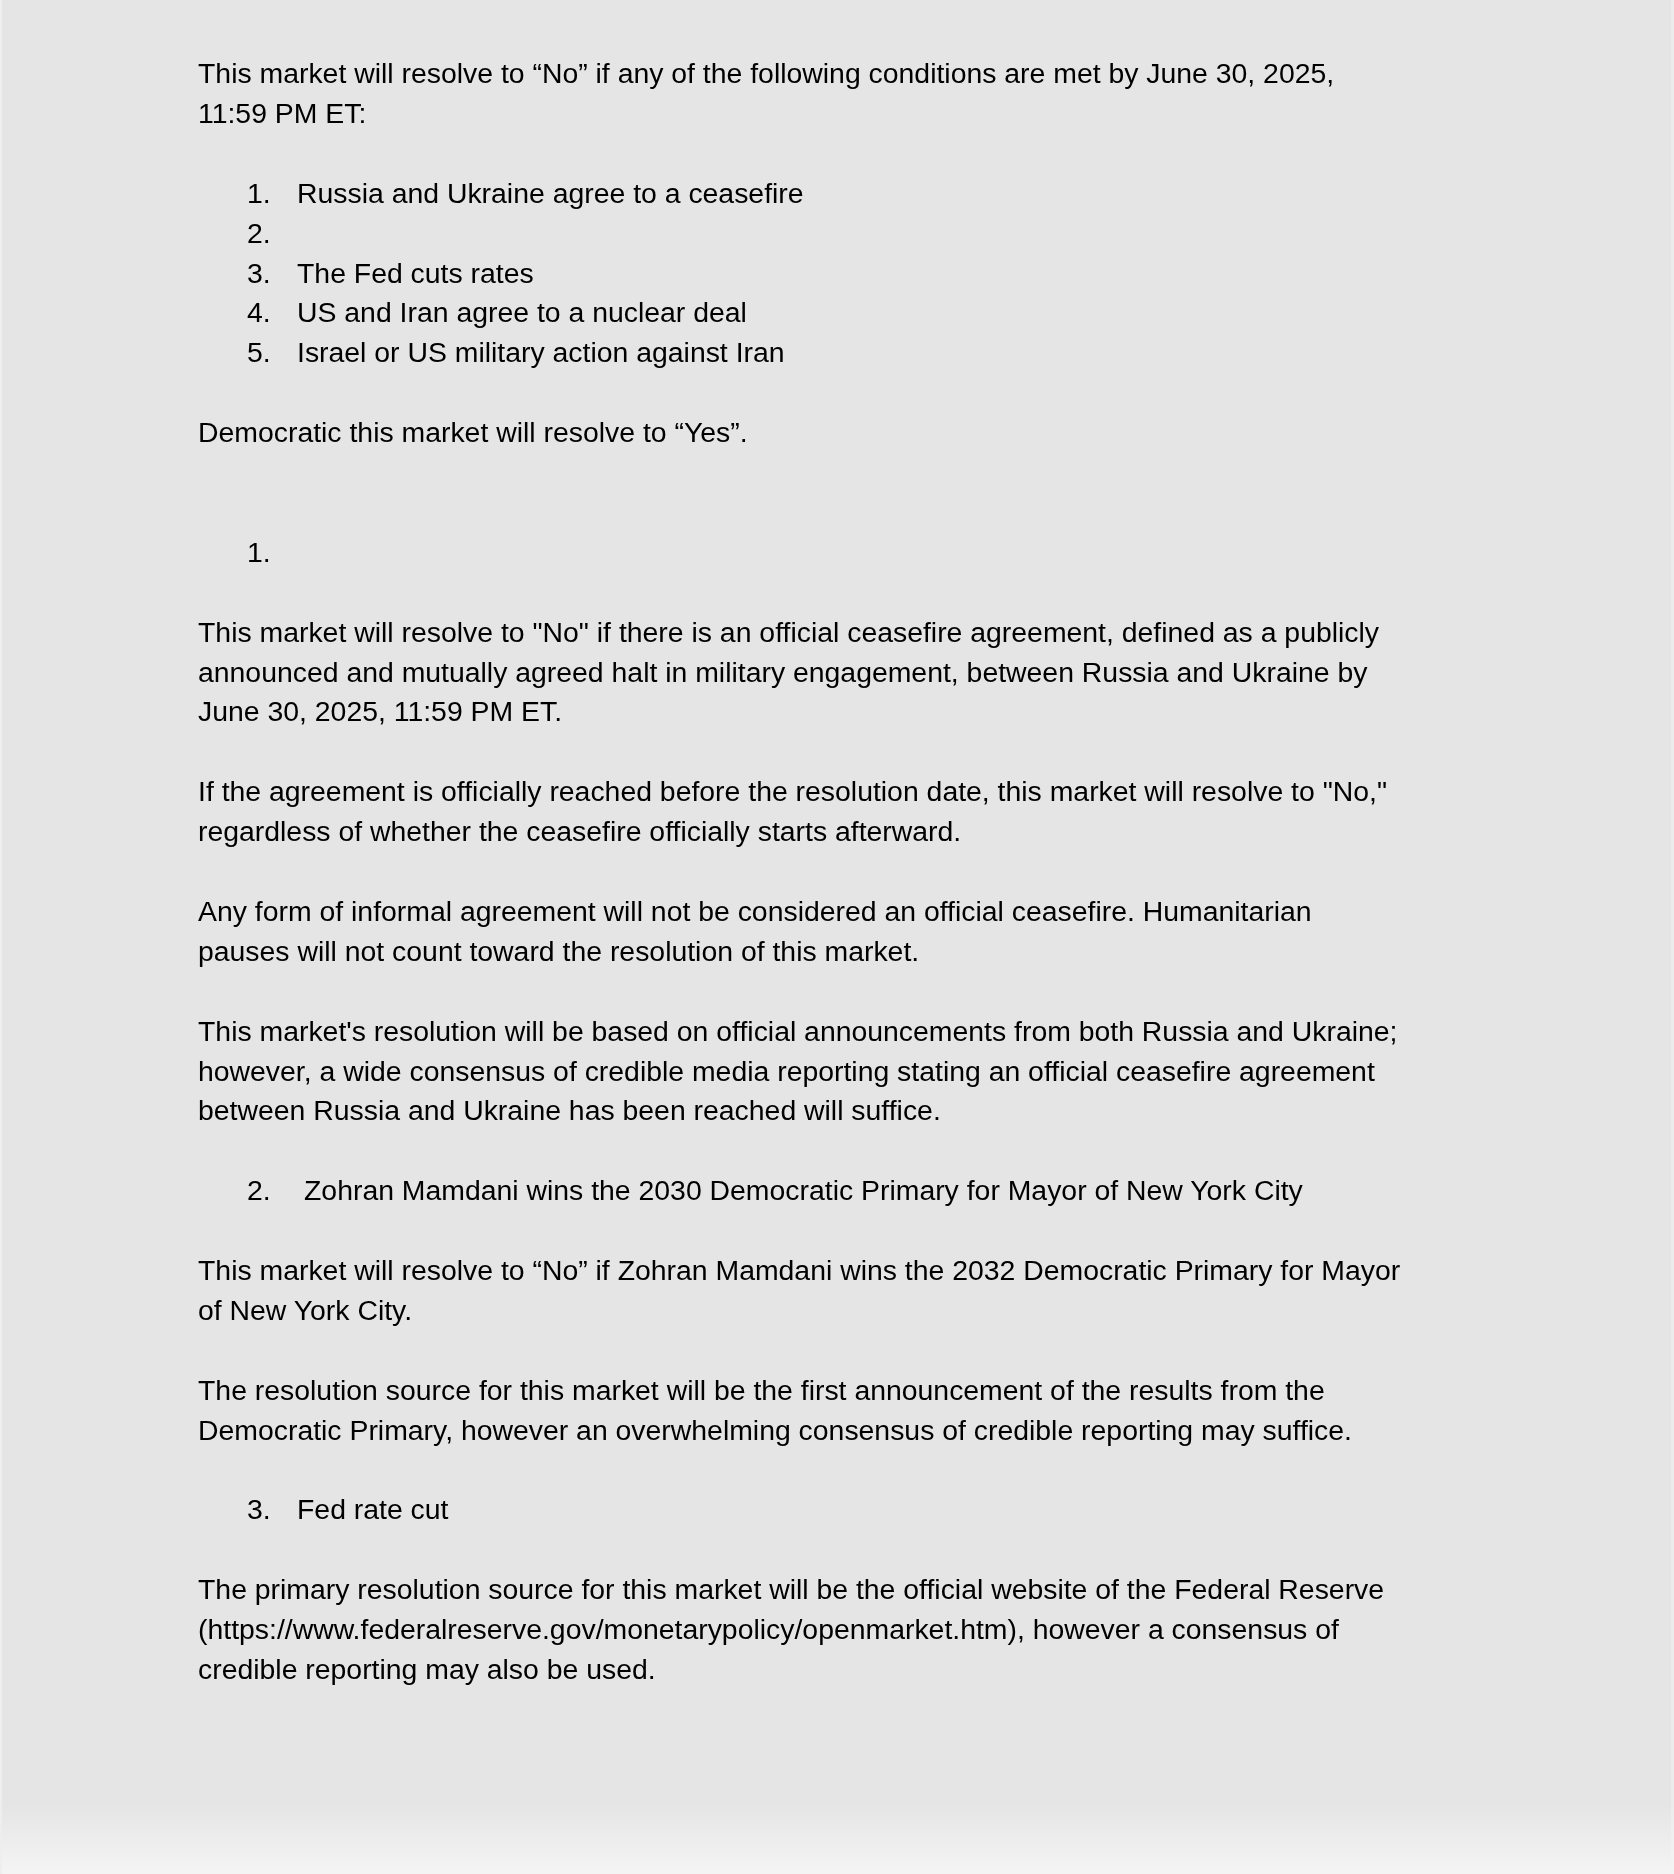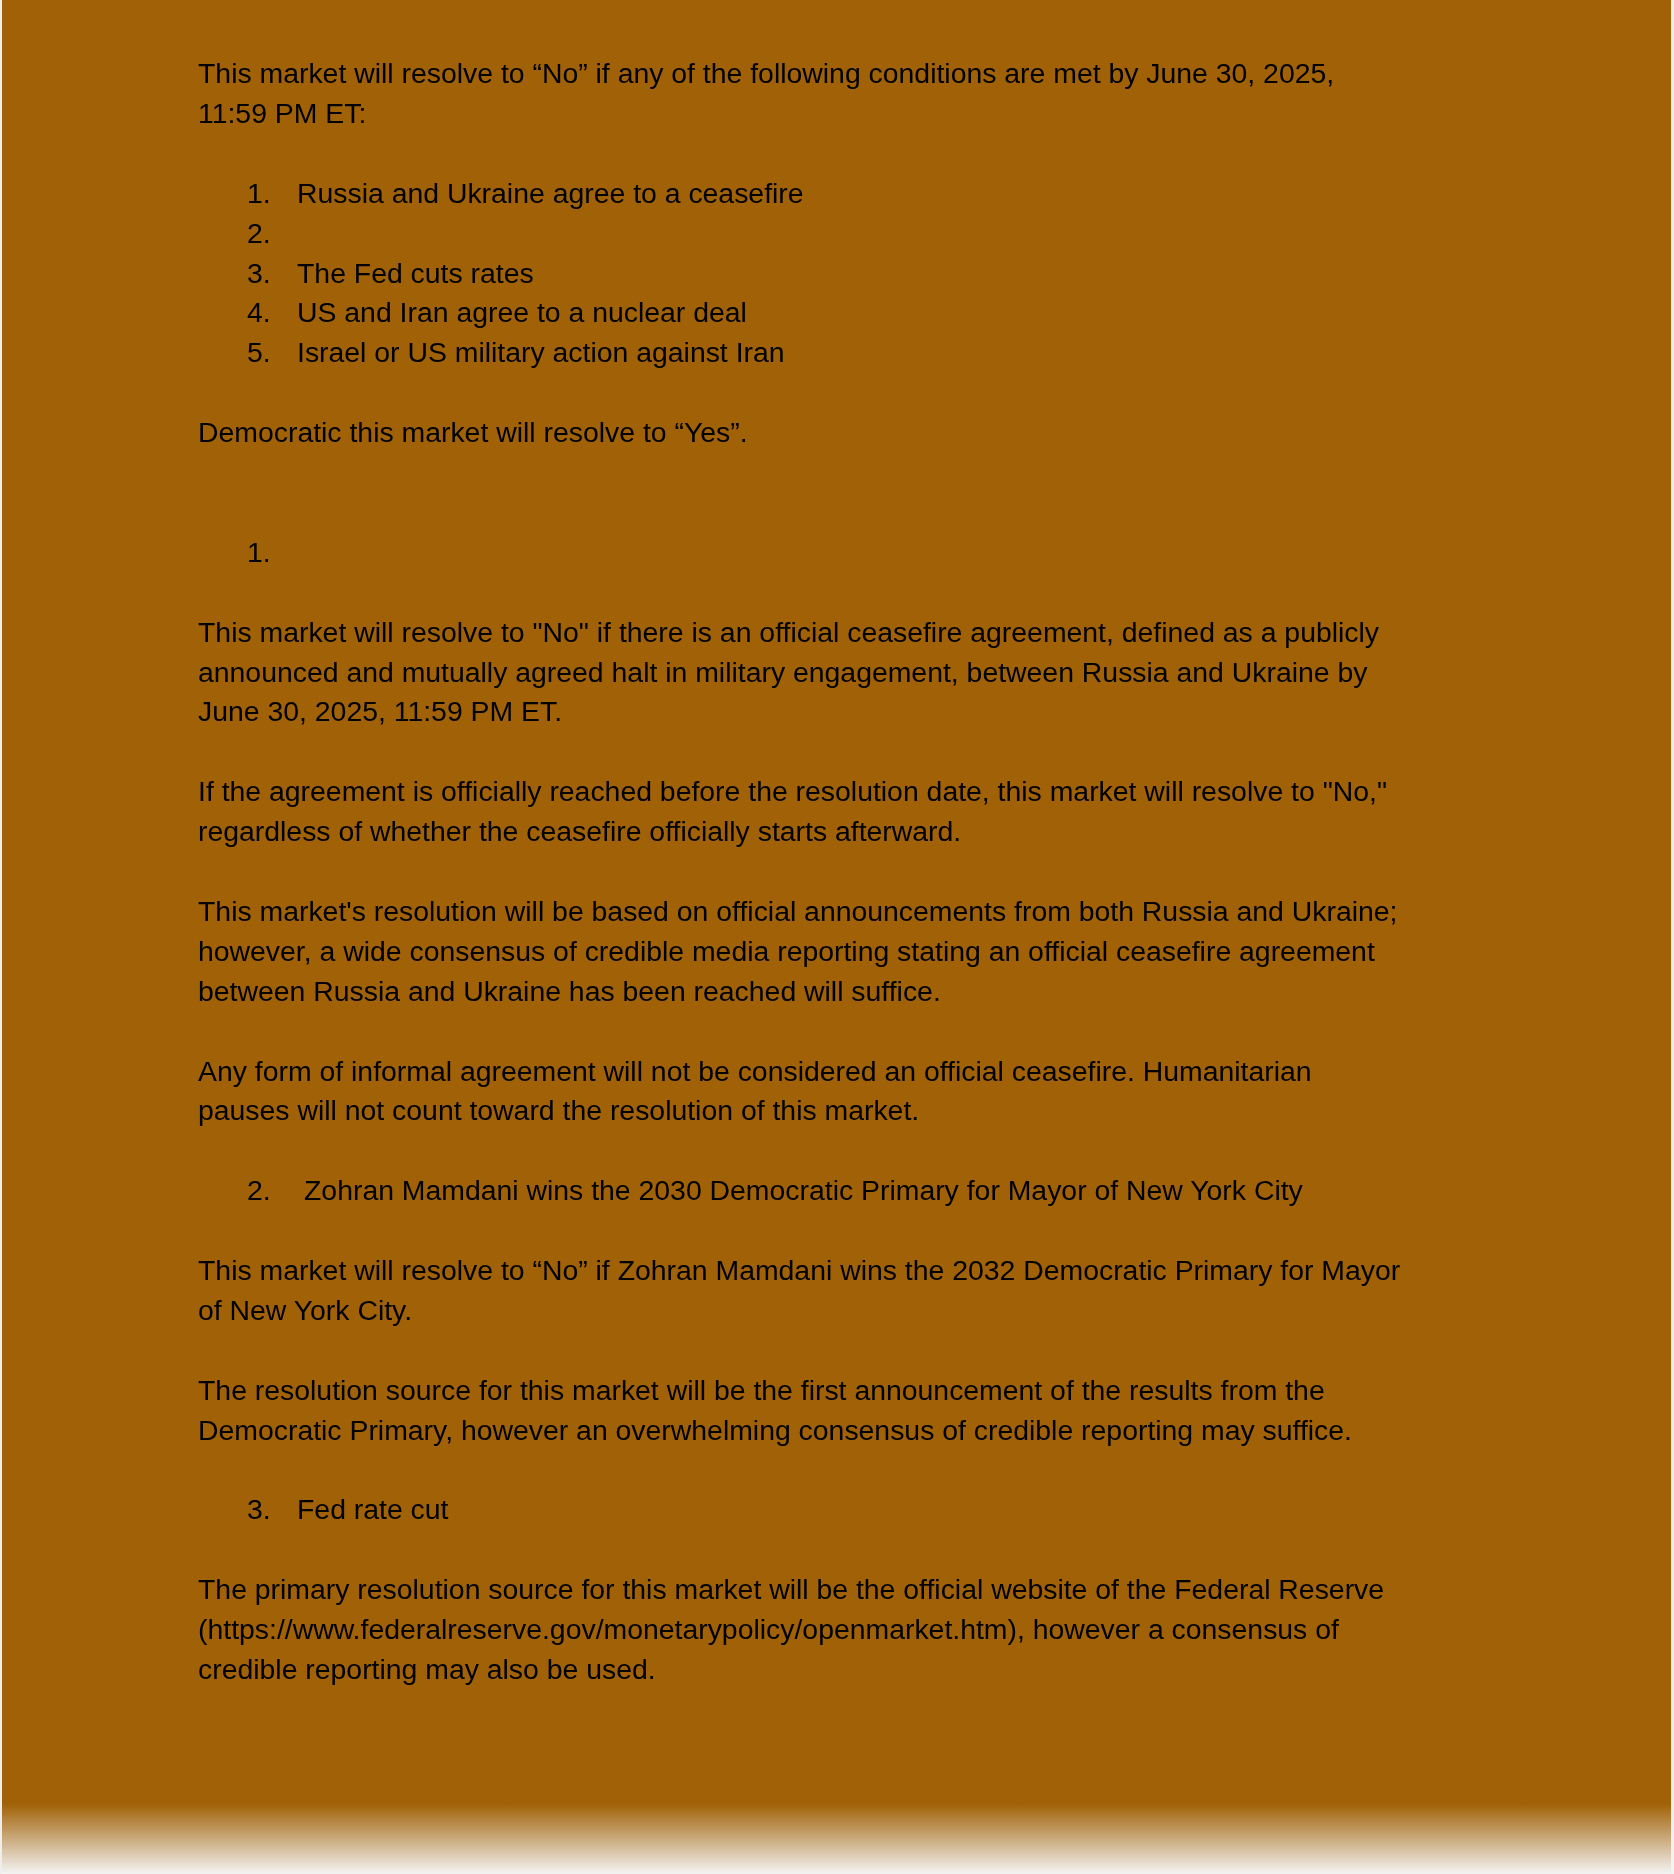--- a/index.html
+++ b/index.html
@@ -7,21 +7,21 @@
     padding: 0;
     width: 1674px;
     height: 1874px;
     overflow: hidden;
     background: #ffffff;
   }
   .page {
     position: relative;
     width: 1674px;
     height: 1874px;
-    background: #a16207;
+    background: #e5e5e5;
     border-left: 2px solid #eeeeee;
     box-sizing: border-box;
   }
   .page::after {
     content: "";
     position: absolute;
     left: 0; right: 0; bottom: 0;
     height: 70px;
     background: linear-gradient(to bottom, rgba(245,245,245,0) 0%, #f4f4f4 100%);
     pointer-events: none;
@@ -107,25 +107,25 @@
     <p>Democratic this market will resolve to “Yes”.</p>
 
     <div class="section-heading first">
       <span class="num">1.</span>
     </div>
     <p>This market will resolve to "No" if there is an official ceasefire agreement, defined as a publicly
 announced and mutually agreed halt in military engagement, between Russia and Ukraine by
 June 30, 2025, 11:59 PM ET.</p>
     <p>If the agreement is officially reached before the resolution date, this market will resolve to "No,"
 regardless of whether the ceasefire officially starts afterward.</p>
+    <p>Any form of informal agreement will not be considered an official ceasefire. Humanitarian
+pauses will not count toward the resolution of this market.</p>
     <p>This market's resolution will be based on official announcements from both Russia and Ukraine;
 however, a wide consensus of credible media reporting stating an official ceasefire agreement
 between Russia and Ukraine has been reached will suffice.</p>
-    <p>Any form of informal agreement will not be considered an official ceasefire. Humanitarian
-pauses will not count toward the resolution of this market.</p>
 
     <div class="section-heading">
       <span class="num wide">2.</span>
       <span>Zohran Mamdani wins the 2030 Democratic Primary for Mayor of New York City</span>
     </div>
     <p>This market will resolve to “No” if Zohran Mamdani wins the 2032 Democratic Primary for Mayor
 of New York City.</p>
     <p>The resolution source for this market will be the first announcement of the results from the
 Democratic Primary, however an overwhelming consensus of credible reporting may suffice.</p>
 

